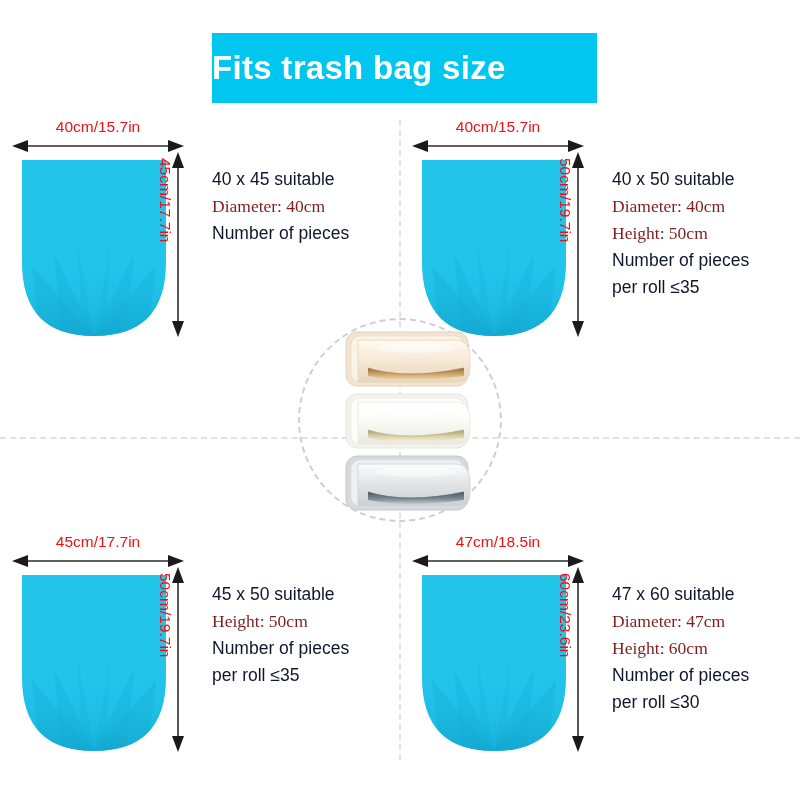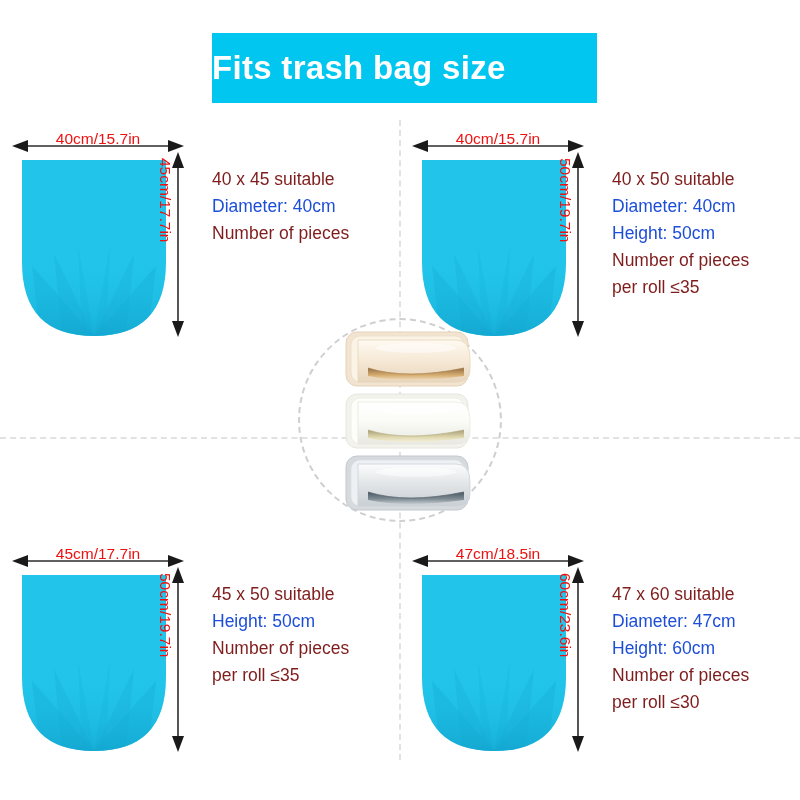--- a/index.html
+++ b/index.html
@@ -84,21 +84,21 @@
   .dim-h {
     position: absolute;
     left: 12px;
     top: 0px;
     width: 172px;
     height: 40px;
   }
   .dim-h-label {
     position: absolute;
     left: 0;
-    top: 12px;
+    top: 0;
     width: 172px;
     text-align: center;
     color: #ee1111;
     font-size: 15.5px;
     white-space: nowrap;
   }
   .dim-h-arrow {
     position: absolute;
     left: 0;
     top: 20px;
@@ -133,22 +133,22 @@
     position: absolute;
     left: 212px;
     top: 48px;
     width: 190px;
   }
   .spec-line {
     font-size: 17.5px;
     line-height: 27px;
     white-space: nowrap;
   }
-  .spec-red { color: #7f1d1d; }
-  .spec-black { color: #1d4ed8; }
+  .spec-red { color: #0f172a; }
+  .spec-black { color: #7f1d1d; font-family: Liberation Serif, serif; }
 
   
   .center-circle {
     position: absolute;
     left: 298px;
     top: 318px;
     width: 204px;
     height: 204px;
     border: 2px dashed #cfcfcf;
     border-radius: 50%;

